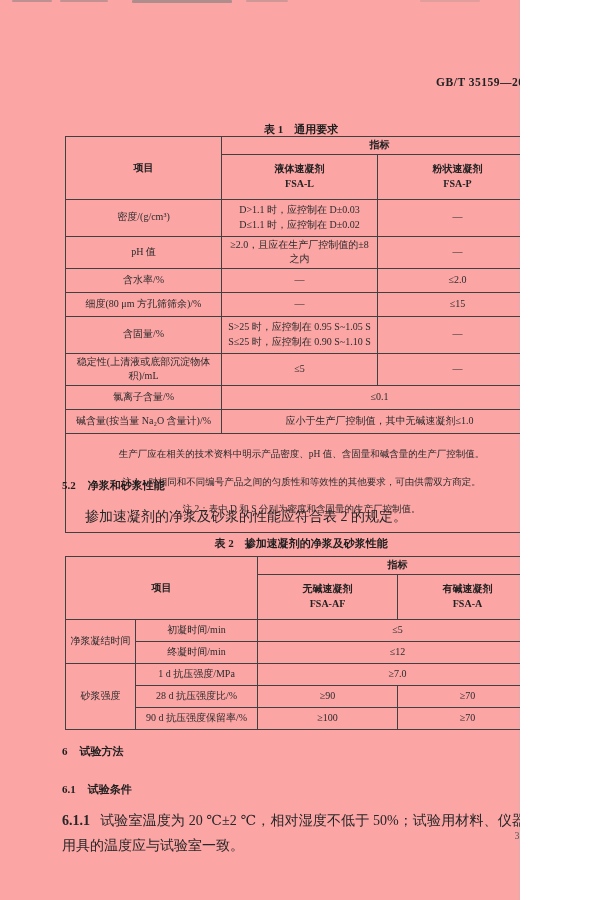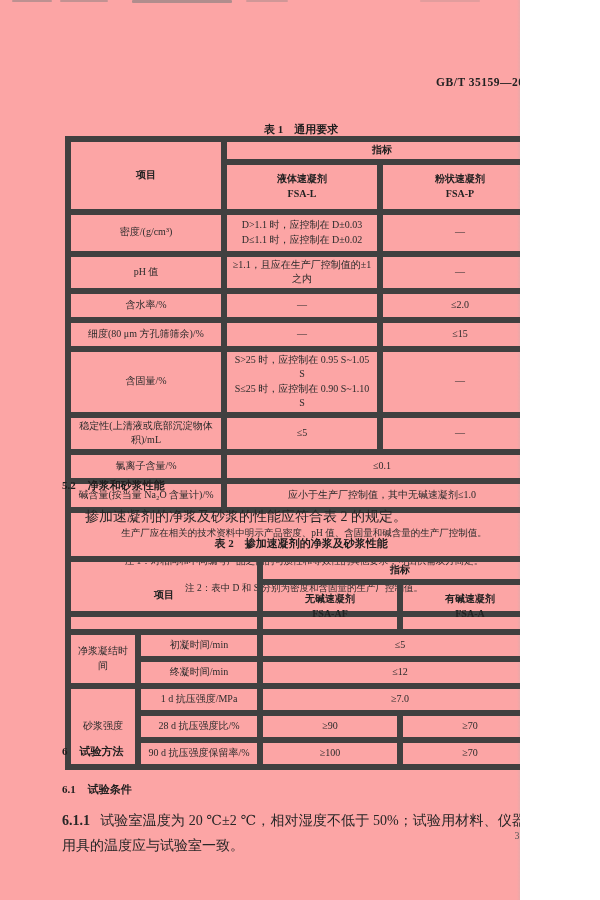--- a/index.html
+++ b/index.html
@@ -31,21 +31,21 @@
 
   table.std{
     position:absolute;left:65px;width:472px;
     border-collapse:collapse;table-layout:fixed;
     font-size:10px;color:#2b2b2b;
     border:1.5px solid #3a3a3a;
   }
   #table1{top:136px;}
   #table2{top:556px;}
   table.std td{
-    border:6px solid #404040;
+    border:1px solid #404040;
     text-align:center;vertical-align:middle;
     padding:1px 4px;line-height:1.45;
     white-space:pre-line;
     overflow:hidden;
   }
   table.std td.hd{font-weight:600;color:#222;}
   td.notes{
     text-align:left;padding:6px 8px 6px 16px;
     font-size:9.5px;line-height:1.8;white-space:normal;
   }
@@ -103,21 +103,21 @@
 FSA-P</td>
       </tr>
       <tr>
         <td style="height:34px">密度/(g/cm³)</td>
         <td>D&gt;1.1 时，应控制在 D±0.03
 D≤1.1 时，应控制在 D±0.02</td>
         <td>—</td>
       </tr>
       <tr>
         <td style="height:21px">pH 值</td>
-        <td>≥1.1，且应在生产厂控制值的±1 之内</td>
+        <td>≥2.0，且应在生产厂控制值的±8 之内</td>
         <td>—</td>
       </tr>
       <tr>
         <td style="height:21px">含水率/%</td>
         <td>—</td>
         <td>≤2.0</td>
       </tr>
       <tr>
         <td style="height:21px">细度(80 μm 方孔筛筛余)/%</td>
         <td>—</td>

